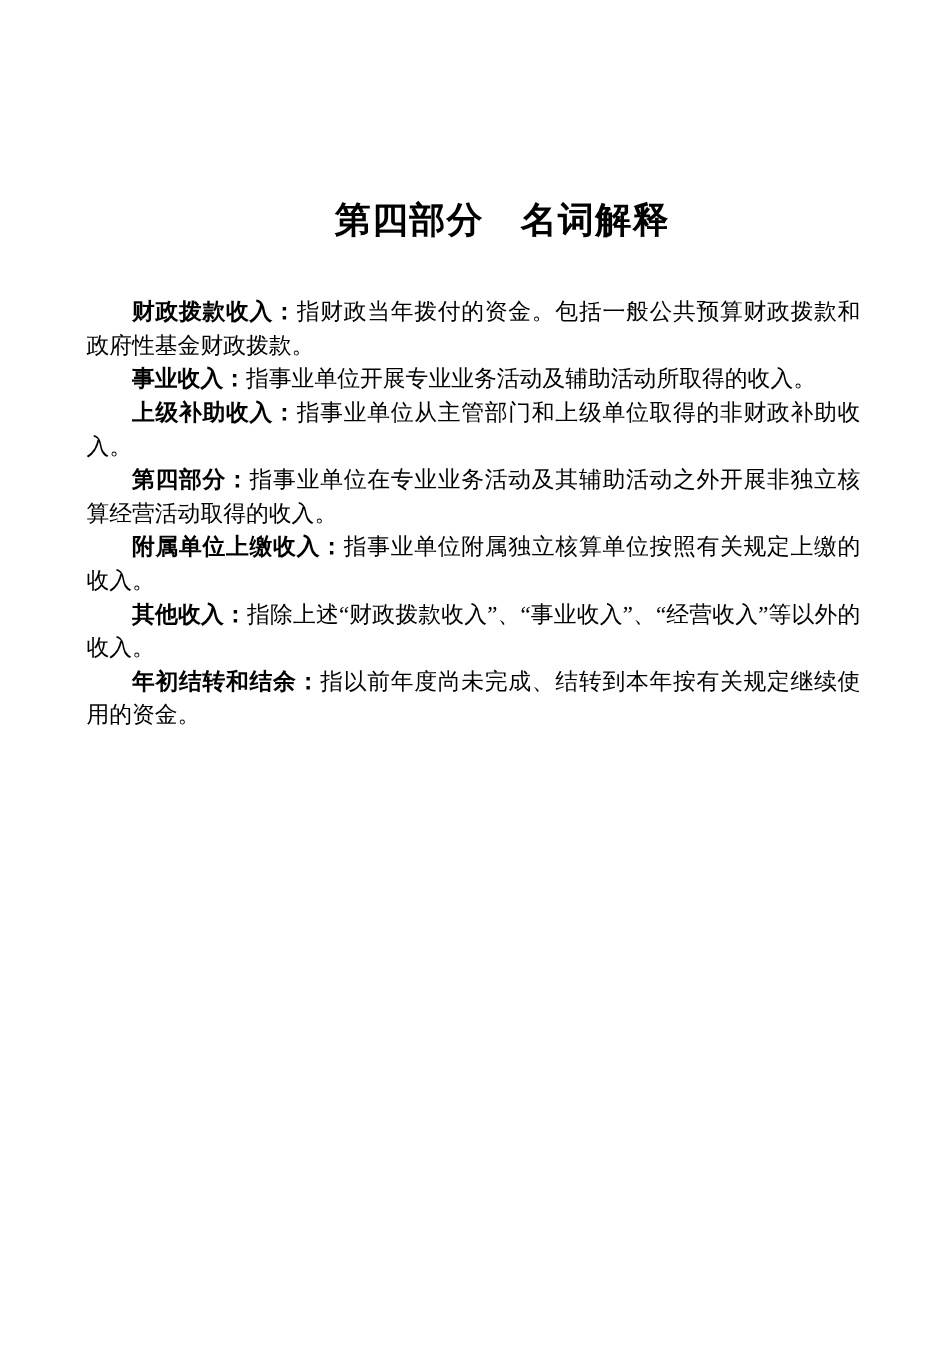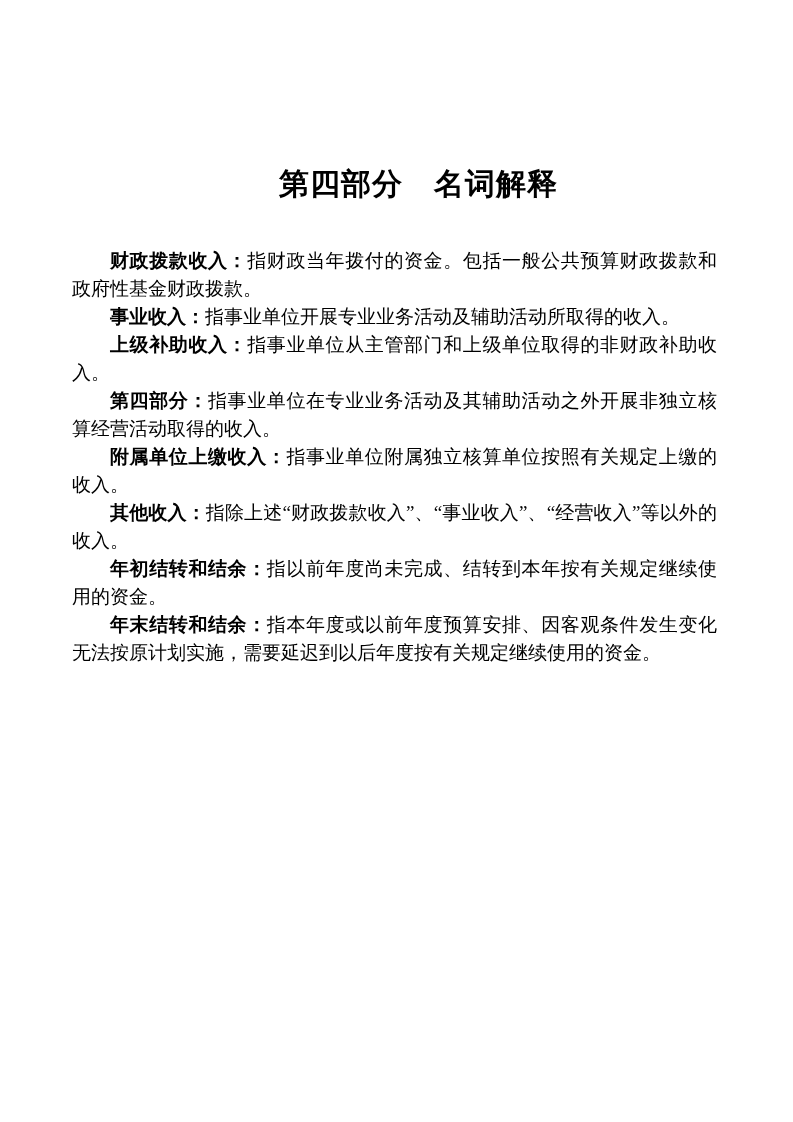--- a/index.html
+++ b/index.html
@@ -52,15 +52,14 @@
 <div class="page">
   <h1 class="doc-title">第四部分　名词解释</h1>
   <div class="glossary" id="glossary-container">
       <p class="entry"><span class="term">财政拨款收入：</span><span>指财政当年拨付的资金。包括一般公共预算财政拨款和政府性基金财政拨款。</span></p>
       <p class="entry"><span class="term">事业收入：</span><span>指事业单位开展专业业务活动及辅助活动所取得的收入。</span></p>
       <p class="entry"><span class="term">上级补助收入：</span><span>指事业单位从主管部门和上级单位取得的非财政补助收入。</span></p>
       <p class="entry"><span class="term">第四部分：</span><span>指事业单位在专业业务活动及其辅助活动之外开展非独立核算经营活动取得的收入。</span></p>
       <p class="entry"><span class="term">附属单位上缴收入：</span><span>指事业单位附属独立核算单位按照有关规定上缴的收入。</span></p>
       <p class="entry"><span class="term">其他收入：</span><span>指除上述“财政拨款收入”、“事业收入”、“经营收入”等以外的收入。</span></p>
       <p class="entry"><span class="term">年初结转和结余：</span><span>指以前年度尚未完成、结转到本年按有关规定继续使用的资金。</span></p>
-      <p class="entry"><span class="term">年末结转和结余：</span><span>指本年度或以前年度预算安排、因客观条件发生变化无法按原计划实施，需要延迟到以后年度按有关规定继续使用的资金。</span></p>
     </div>
 </div>
 
 </body></html>

